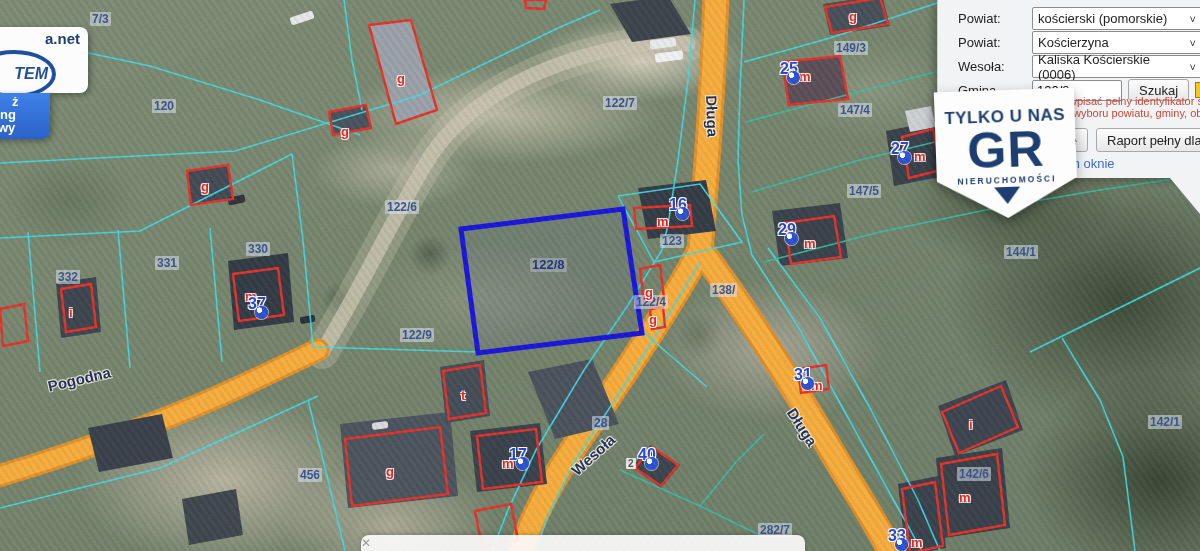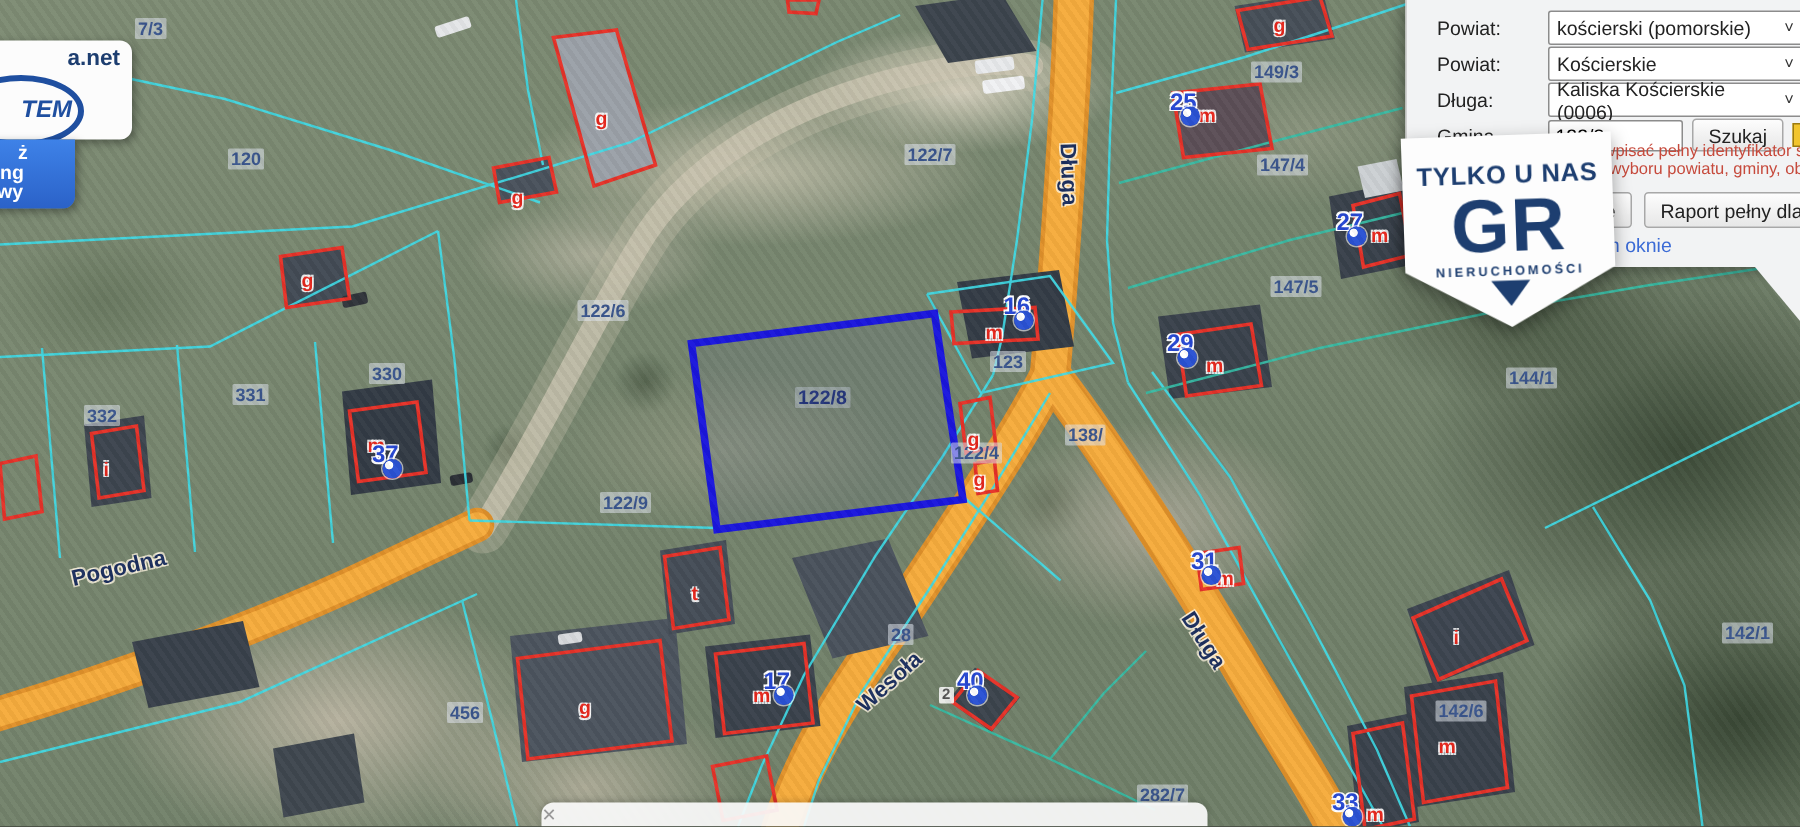--- a/index.html
+++ b/index.html
@@ -287,26 +287,26 @@
     <div class="prow" style="top:7px">
       <span class="lab">Powiat:</span>
       <div class="pselect">
         <span>kościerski (pomorskie)</span>
         <span class="chev">˅</span>
       </div>
     </div>
     <div class="prow" style="top:31px">
       <span class="lab">Powiat:</span>
       <div class="pselect">
-        <span>Kościerskie</span>
+        <span>Kościerzyna</span>
         <span class="chev">˅</span>
       </div>
     </div>
     <div class="prow" style="top:55px">
-      <span class="lab">Długa:</span>
+      <span class="lab">Wesoła:</span>
       <div class="pselect">
         <span>Kaliska Kościerskie (0006)</span>
         <span class="chev">˅</span>
       </div>
     </div>
     <div class="prow" style="top:79px">
       <span class="lab">Gmina</span>
       <input class="pinput" type="text" value="122/8" style="">
       <button class="pbtn" style="margin-left:6px;height:22px">Szukaj</button>
       <span class="flagicon">

